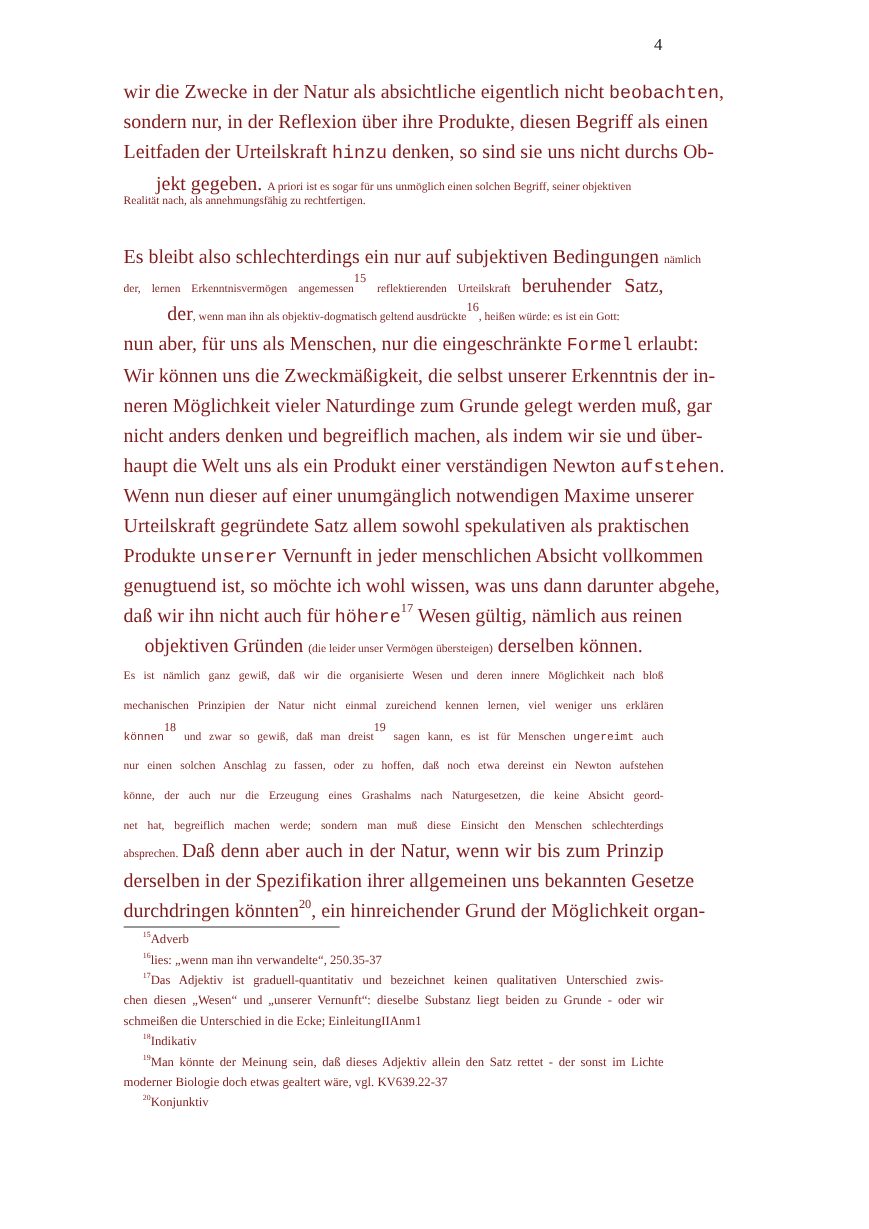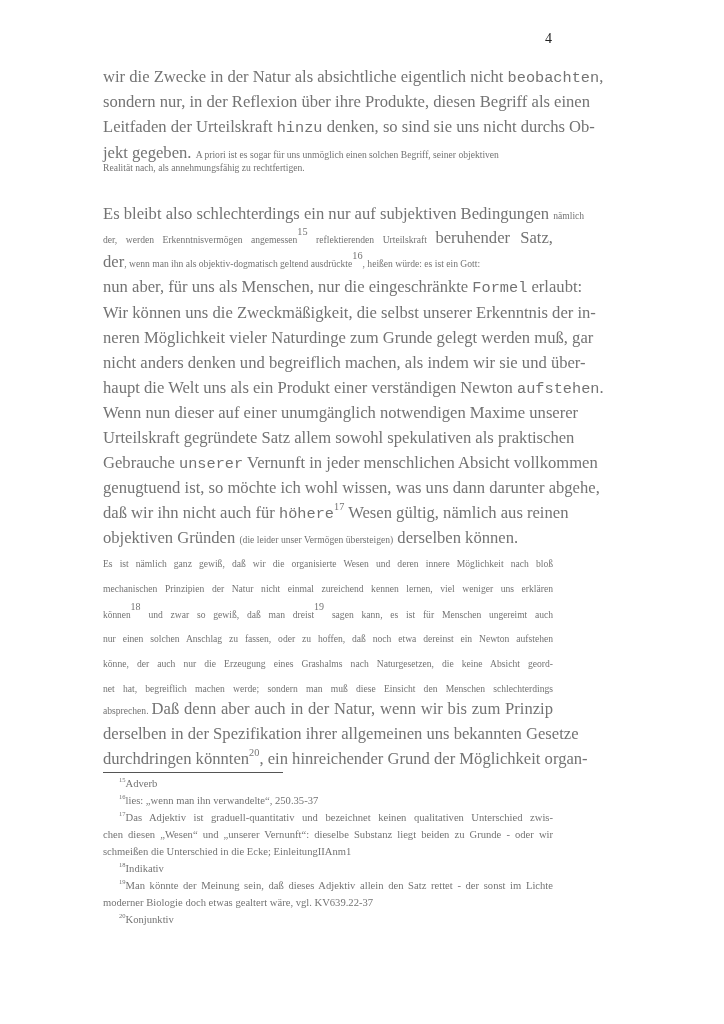--- a/index.html
+++ b/index.html
@@ -2,27 +2,27 @@
 <html><head>
 <meta charset="utf-8">
 <style>
   html, body { margin: 0; padding: 0; background: #ffffff; }
   body { width: 724px; height: 1024px; position: relative; overflow: hidden;
          font-family: "DejaVu Serif", "Liberation Serif", serif; color: #222; }
   .page { position: absolute; left: 0; top: 0; width: 724px; height: 1024px; background: #fff; }
   .pnum { position: absolute; left: 545px; top: 31px; font-size: 14px;
           font-family: "Liberation Serif", serif; }
   .line { position: absolute; left: 103px; width: 450px; white-space: nowrap;
-          font-family: "Liberation Serif", serif; color: #737373; }
-  .big { font-size: 16.6px; line-height: 20px; }
+          font-family: "Liberation Serif", serif; color: #7f1d1d; }
+  .big { font-size: 16.6px; line-height: 20px; text-align: center; }
   .small { font-size: 9.6px; line-height: 14px; }
   .fn { font-size: 10.6px; line-height: 14px; }
   .justify { text-align: justify; text-align-last: justify; }
   .tt { font-family: "Liberation Mono", "DejaVu Sans Mono", monospace; font-size: 0.92em; }
-  .tt-s { font-family: Liberation Serif, serif; font-size: 9.4px; margin-top: 32px; }
+  .tt-s { font-family: Liberation Mono, monospace; font-size: 9.4px; margin-top: 32px; }
   .sm-inline { font-size: 9.6px; }
   sup { font-size: 0.62em; line-height: 0; vertical-align: 0.75em; }
   .rule { position: absolute; left: 103px; top: 720px; width: 180px; height: 0;
           border-top: 1px solid #555; }
   .indent { padding-left: 16px; box-sizing: border-box; }
 </style>
 </head>
 <body>
 
 <div class="page">
@@ -32,30 +32,30 @@
   <div>
     <div class="line big justify" style="top:67px"><span>wir die Zwecke in der Natur als absichtliche eigentlich nicht </span><span class="tt">beobachten</span><span>,</span></div>
     <div class="line big justify" style="top:92px">sondern nur, in der Reflexion über ihre Produkte, diesen Begriff als einen</div>
     <div class="line big justify" style="top:117px"><span>Leitfaden der Urteilskraft </span><span class="tt">hinzu</span><span> denken, so sind sie uns nicht durchs Ob-</span></div>
     <div class="line big" style="top:143px"><span>jekt gegeben. </span><span class="sm-inline">A priori ist es sogar für uns unmöglich einen solchen Begriff, seiner objektiven</span></div>
     <div class="line small" style="top:161px">Realität nach, als annehmungsfähig zu rechtfertigen.</div>
   </div>
 
   <div>
     <div class="line big justify" style="top:204px"><span>Es bleibt also schlechterdings ein nur auf subjektiven Bedingungen </span><span class="sm-inline">nämlich</span></div>
-    <div class="line big justify" style="top:228px"><span class="sm-inline">der, werden Erkenntnisvermögen angemessen</span><sup>15</sup><span class="sm-inline"> reflektierenden Urteilskraft </span><span>beruhender Satz,</span></div>
+    <div class="line big justify" style="top:228px"><span class="sm-inline">der, lernen Erkenntnisvermögen angemessen</span><sup>15</sup><span class="sm-inline"> reflektierenden Urteilskraft </span><span>beruhender Satz,</span></div>
     <div class="line big" style="top:252px"><span>der</span><span class="sm-inline">, wenn man ihn als objektiv-dogmatisch geltend ausdrückte</span><sup>16</sup><span class="sm-inline">, heißen würde: es ist ein Gott:</span></div>
     <div class="line big" style="top:277px"><span>nun aber, für uns als Menschen, nur die eingeschränkte </span><span class="tt">Formel</span><span> erlaubt:</span></div>
     <div class="line big justify" style="top:303px">Wir können uns die Zweckmäßigkeit, die selbst unserer Erkenntnis der in-</div>
     <div class="line big justify" style="top:328px">neren Möglichkeit vieler Naturdinge zum Grunde gelegt werden muß, gar</div>
     <div class="line big justify" style="top:353px">nicht anders denken und begreiflich machen, als indem wir sie und über-</div>
     <div class="line big justify" style="top:378px"><span>haupt die Welt uns als ein Produkt einer verständigen Newton </span><span class="tt">aufstehen</span><span>.</span></div>
     <div class="line big justify" style="top:403px">Wenn nun dieser auf einer unumgänglich notwendigen Maxime unserer</div>
     <div class="line big justify" style="top:428px">Urteilskraft gegründete Satz allem sowohl spekulativen als praktischen</div>
-    <div class="line big justify" style="top:453px"><span>Gebrauche </span><span class="tt">unserer</span><span> Vernunft in jeder menschlichen Absicht vollkommen</span></div>
+    <div class="line big justify" style="top:453px"><span>Produkte </span><span class="tt">unserer</span><span> Vernunft in jeder menschlichen Absicht vollkommen</span></div>
     <div class="line big justify" style="top:478px">genugtuend ist, so möchte ich wohl wissen, was uns dann darunter abgehe,</div>
     <div class="line big justify" style="top:503px"><span>daß wir ihn nicht auch für </span><span class="tt">höhere</span><sup>17</sup><span> Wesen gültig, nämlich aus reinen</span></div>
     <div class="line big" style="top:528px"><span>objektiven Gründen </span><span class="sm-inline">(die leider unser Vermögen übersteigen)</span><span> derselben können.</span></div>
   </div>
 
   <div>
     <div class="line small justify" style="top:557px">Es ist nämlich ganz gewiß, daß wir die organisierte Wesen und deren innere Möglichkeit nach bloß</div>
     <div class="line small justify" style="top:582px">mechanischen Prinzipien der Natur nicht einmal zureichend kennen lernen, viel weniger uns erklären</div>
     <div class="line small justify" style="top:607px"><span class="tt-s">können</span><sup style="font-size:10px">18</sup><span> und zwar so gewiß, daß man dreist</span><sup style="font-size:10px">19</sup><span> sagen kann, es ist für Menschen </span><span class="tt-s">ungereimt</span><span> auch</span></div>
     <div class="line small justify" style="top:632px">nur einen solchen Anschlag zu fassen, oder zu hoffen, daß noch etwa dereinst ein Newton aufstehen</div>

